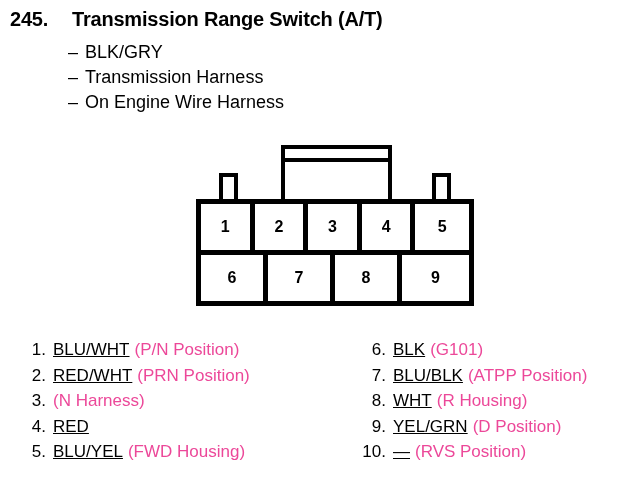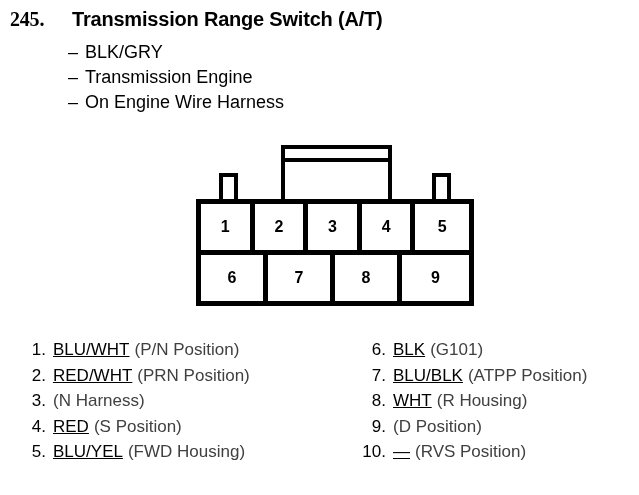--- a/index.html
+++ b/index.html
@@ -25,21 +25,20 @@
     display: flex;
     align-items: baseline;
     font-size: 20px;
     font-weight: bold;
     letter-spacing: -0.2px;
     white-space: nowrap;
   }
   .heading-number {
     width: 62px;
     flex: 0 0 62px;
-    font-family: Liberation Serif, serif;
   }
   .heading-title { }
 
   
   .subbullets {
     position: absolute;
     left: 68px;
     top: 40px;
   }
   .subbullet {
@@ -147,39 +146,39 @@
     width: 30px;
     text-align: right;
     margin-right: 7px;
   }
   .legend-wire {
     color: #000000;
     margin-right: 5px;
     text-decoration: underline;
   }
   .legend-pos {
-    color: #404040;
+    color: #ec4899;
   }
 </style>
 </head>
 <body>
 
 <div class="heading">
   <span class="heading-number">245.</span>
   <span class="heading-title">Transmission Range Switch (A/T)</span>
 </div>
 
 <div class="subbullets">
   <div class="subbullet">
     <span class="subbullet-dash">–</span>
     <span>BLK/GRY</span>
   </div>
   <div class="subbullet">
     <span class="subbullet-dash">–</span>
-    <span>Transmission Engine</span>
+    <span>Transmission Harness</span>
   </div>
   <div class="subbullet">
     <span class="subbullet-dash">–</span>
     <span>On Engine Wire Harness</span>
   </div>
 </div>
 
 <div class="connector">
 
   <div class="latch">
@@ -217,21 +216,20 @@
     <span class="legend-wire">RED/WHT</span>
     <span class="legend-pos">(PRN Position)</span>
   </div>
   <div class="legend-item">
     <span class="legend-num">3.</span>
     <span class="legend-pos">(N Harness)</span>
   </div>
   <div class="legend-item">
     <span class="legend-num">4.</span>
     <span class="legend-wire">RED</span>
-    <span class="legend-pos">(S Position)</span>
   </div>
   <div class="legend-item">
     <span class="legend-num">5.</span>
     <span class="legend-wire">BLU/YEL</span>
     <span class="legend-pos">(FWD Housing)</span>
   </div>
 </div>
 
 <div class="legend right-col">
   <div class="legend-item">
@@ -244,20 +242,21 @@
     <span class="legend-wire">BLU/BLK</span>
     <span class="legend-pos">(ATPP Position)</span>
   </div>
   <div class="legend-item">
     <span class="legend-num">8.</span>
     <span class="legend-wire">WHT</span>
     <span class="legend-pos">(R Housing)</span>
   </div>
   <div class="legend-item">
     <span class="legend-num">9.</span>
+    <span class="legend-wire">YEL/GRN</span>
     <span class="legend-pos">(D Position)</span>
   </div>
   <div class="legend-item">
     <span class="legend-num">10.</span>
     <span class="legend-wire">—</span>
     <span class="legend-pos">(RVS Position)</span>
   </div>
 </div>
 
 </body></html>

